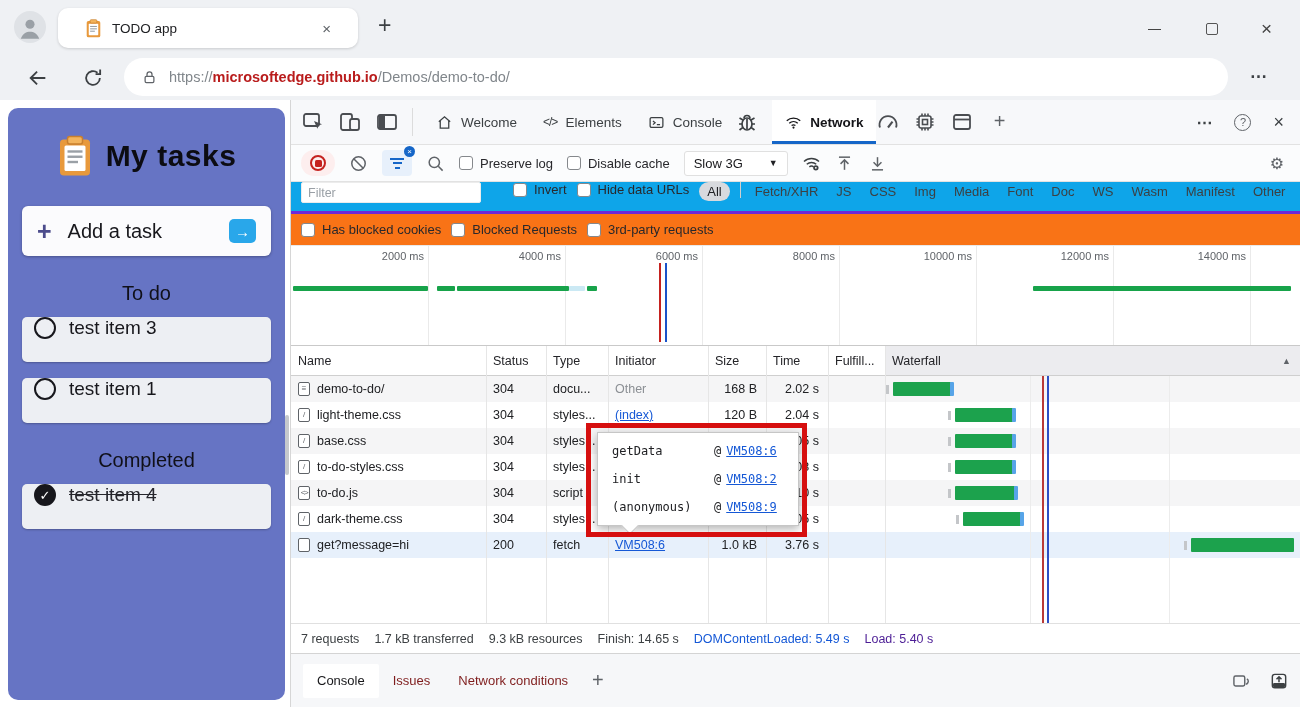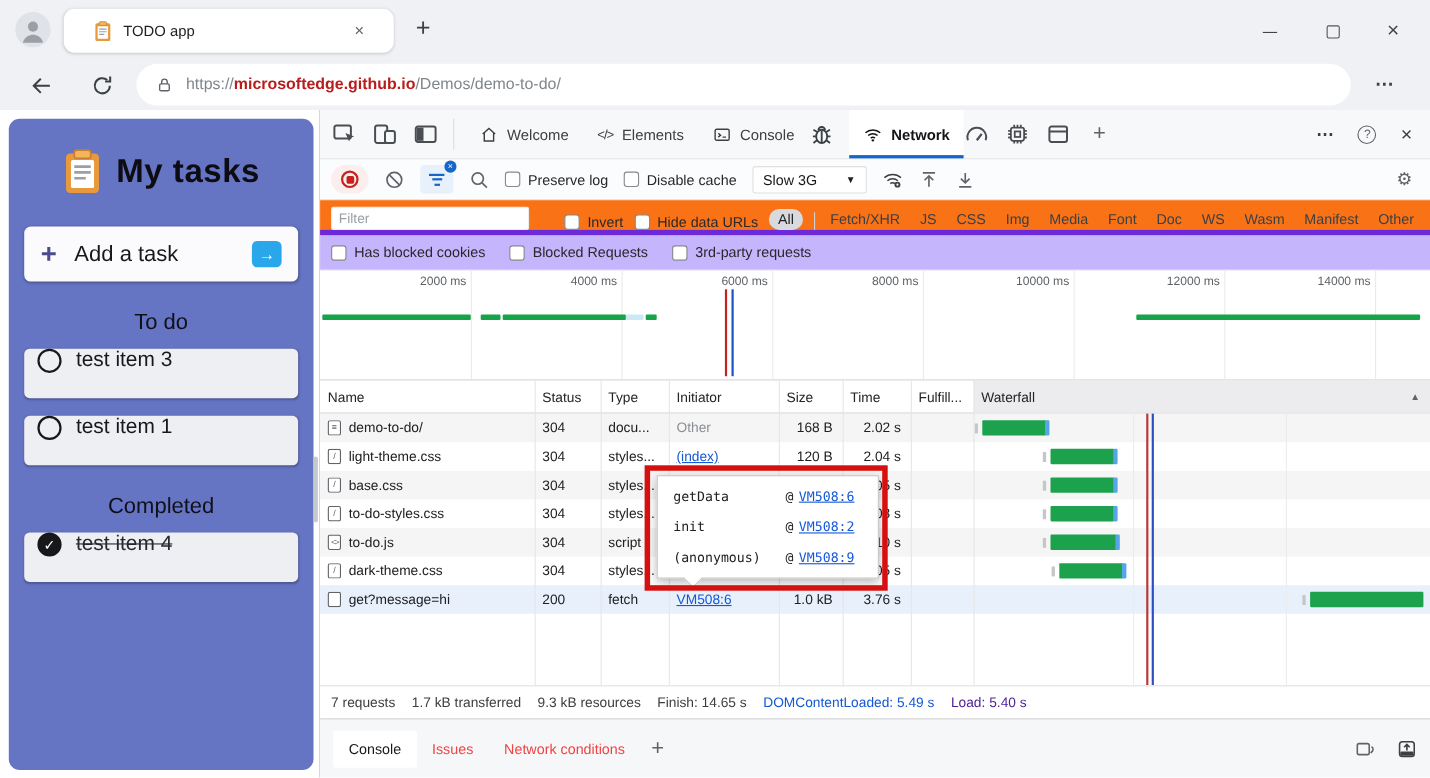--- a/index.html
+++ b/index.html
@@ -65,29 +65,29 @@
   .filtpill{width:30px;height:26px;background:#e7f0fb;border-radius:4px;position:relative;display:flex;flex-direction:column;align-items:center;justify-content:center;gap:2.5px}
   .fb1{width:14px;height:2px;background:#1566c8}.fb2{width:9px;height:2px;background:#1566c8}.fb3{width:5px;height:2px;background:#1566c8}
   .fbadge{position:absolute;right:-3px;top:-4px;width:11px;height:11px;border-radius:50%;background:#1566c8;color:#fff;font-size:8px;line-height:11px;text-align:center}
   .ckrow{display:flex;align-items:center;gap:7px}
   .cb{width:14px;height:14px;border:1px solid #85888c;border-radius:3px;background:#fff;flex:0 0 auto}
   .cklabel{font-size:13px;color:#28282c;white-space:nowrap}
   .throttle{display:flex;align-items:center;gap:26px;padding:4px 9px;border:1px solid #e0e0e0;border-radius:3px;background:#fff;color:#18181b}
   .ddarrow{font-size:9px;color:#202124}
   .gearend{margin-left:auto;font-size:16px;color:#5f6368;padding-right:6px}
   
-  .fbar{height:32px;display:flex;align-items:flex-end;gap:10px;padding:0 10px;background:#f97316;border-bottom:5px solid #6d28d9}
+  .fbar{height:32px;display:flex;align-items:flex-start;gap:10px;padding:0 10px;background:#0ea5e9;border-bottom:3px solid #6d28d9}
   .finput{width:180px;height:21px;border:1px solid #ececec;border-radius:2px;background:#fff;font-size:12.5px;padding:0 6px;color:#202124;font-family:"Liberation Sans",sans-serif}
   .finput::placeholder{color:#9aa0a6}
   .fck{margin-left:22px}
   .pill{font-size:13px;color:#3c4043;padding:2px 4px;white-space:nowrap}
   .pill.on{background:#d8dade;border-radius:10px;padding:2px 8px;color:#202124}
   .pillsep{width:1px;height:16px;background:#cfcfcf}
   
-  .bbar{height:32px;display:flex;gap:22px;padding:0 10px;background:#c4b5fd;border-bottom:1px solid #e9e9e9}
+  .bbar{height:32px;display:flex;gap:10px;padding:0 10px;background:#f97316;border-bottom:1px solid #e9e9e9}
   
   .timeline{position:relative;height:100px;background:#fff;border-bottom:1px solid #c9c9c9;overflow:hidden}
   .tgrid{position:absolute;top:0;bottom:0;width:1px;background:#eaeaea}
   .ttick{position:absolute;top:4px;width:72px;text-align:right;font-size:11px;color:#5f6368}
   .tbar{position:absolute;top:40px;height:5px;background:#17a34a;border-radius:1px}
   .tbar.light{background:#cbe9f4}
   .tvline{position:absolute;top:17px;bottom:3px;width:2px}
   
   .nettable{position:absolute;left:0;top:246px;width:1010px;height:277px;background:#fff}
   .thead{height:30px;display:flex;align-items:center;border-bottom:1px solid #cfcfcf;font-size:12.5px;color:#242428}
@@ -107,21 +107,21 @@
   .colsep{position:absolute;top:0;bottom:0;width:1px;background:#e6e6e6}
   .wfgrid{position:absolute;top:30px;bottom:0;width:1px;background:#ececec}
   .wfline{position:absolute;top:30px;bottom:0;width:2px}
   .wbar{position:absolute;top:6px;height:14px;background:#1ca24d;border-radius:1px}
   .wbar .tip{position:absolute;right:-3px;top:0;width:4px;height:14px;background:#57a4e8;border-radius:1px}
   .wpre{position:absolute;top:9px;width:3px;height:9px;background:#c4c6c9}
   
   .status{position:absolute;left:0;top:523px;width:1010px;height:30px;border-top:1px solid #e0e0e0;background:#fff;display:flex;align-items:center;gap:15px;padding-left:10px;font-size:12.5px;color:#3c4043}
   .dcl{color:#1558d6}.lod{color:#4c1d95}
   .drawer{position:absolute;left:0;top:553px;width:1010px;height:54px;border-top:1px solid #d4d4d4;background:#f6f7f9;display:flex;align-items:center;padding:0 12px}
-  .drtab{height:34px;display:flex;align-items:center;padding:0 14px;font-size:13px;color:#ef4444}
+  .drtab{height:34px;display:flex;align-items:center;padding:0 14px;font-size:13px;color:#7f1d1d}
   .drtab.active{background:#fff;color:#18181b;border-radius:2px}
   .drplus{font-size:20px;color:#5f6368;margin-left:10px;font-weight:300}
   .drawer-ic{margin-left:auto;display:flex;gap:18px;align-items:center}
   .drawer-ic svg{width:20px;height:20px}
   
   .inittip{position:absolute;left:306px;top:332px;width:202px;height:94px;background:#fff;border:1px solid #c6c6c6;box-shadow:0 3px 9px rgba(0,0,0,.3);z-index:40;padding:11px 14px;display:flex;flex-direction:column;justify-content:space-between;font-family:"DejaVu Sans Mono",monospace;font-size:12px;color:#202124}
   .tiprow{display:flex;align-items:center}
   .tipfn{width:102px}
   .tipat{margin-right:5px;color:#202124}
   .tiptail{position:absolute;left:26px;bottom:-7px;width:12px;height:12px;background:#fff;border-right:1px solid #c6c6c6;border-bottom:1px solid #c6c6c6;transform:rotate(45deg)}

